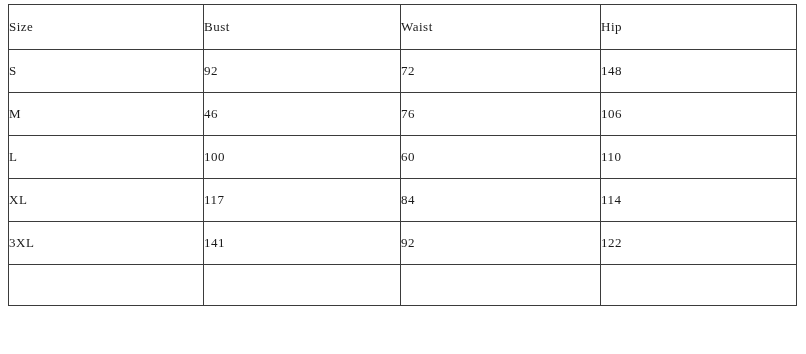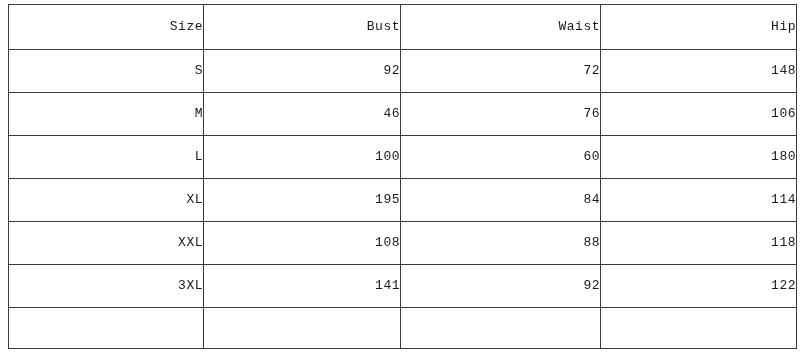--- a/index.html
+++ b/index.html
@@ -32,23 +32,23 @@
   table.size-chart col.c-size  { width: 195px; }
   table.size-chart col.c-bust  { width: 197px; }
   table.size-chart col.c-waist { width: 200px; }
   table.size-chart col.c-hip   { width: 196px; }
 
   table.size-chart th,
   table.size-chart td {
     border: 1px solid #3b3b3b;
     height: 42px;
     padding: 0;
-    text-align: right;
+    text-align: left;
     vertical-align: middle;
-    font-family: Liberation Mono, monospace;
+    font-family: Liberation Serif, serif;
     font-size: 13px;
     font-weight: normal;
     color: #1a1a1a;
     letter-spacing: 0.5px;
     line-height: 42px;
     white-space: nowrap;
   }
 
   table.size-chart thead th {
     height: 44px;
@@ -90,33 +90,27 @@
       <tr>
         <td>M</td>
         <td>46</td>
         <td>76</td>
         <td>106</td>
       </tr>
       <tr>
         <td>L</td>
         <td>100</td>
         <td>60</td>
-        <td>180</td>
+        <td>110</td>
       </tr>
       <tr>
         <td>XL</td>
-        <td>195</td>
+        <td>117</td>
         <td>84</td>
         <td>114</td>
-      </tr>
-      <tr>
-        <td>XXL</td>
-        <td>108</td>
-        <td>88</td>
-        <td>118</td>
       </tr>
       <tr>
         <td>3XL</td>
         <td>141</td>
         <td>92</td>
         <td>122</td>
       </tr>
       <tr class="trailing-row">
         <td></td>
         <td></td>

